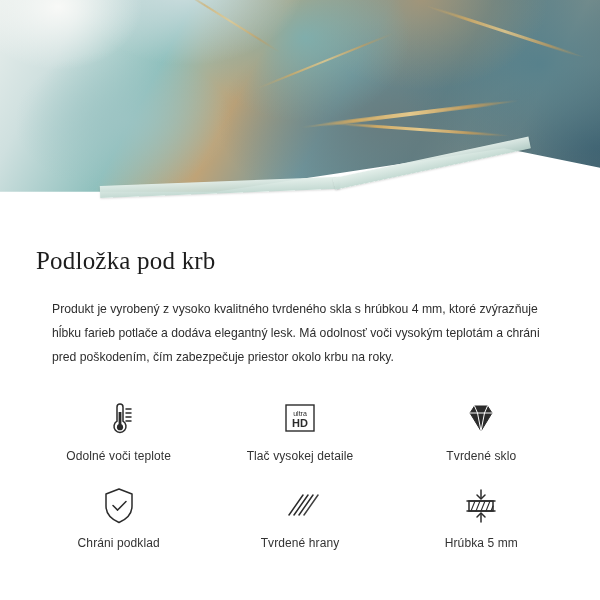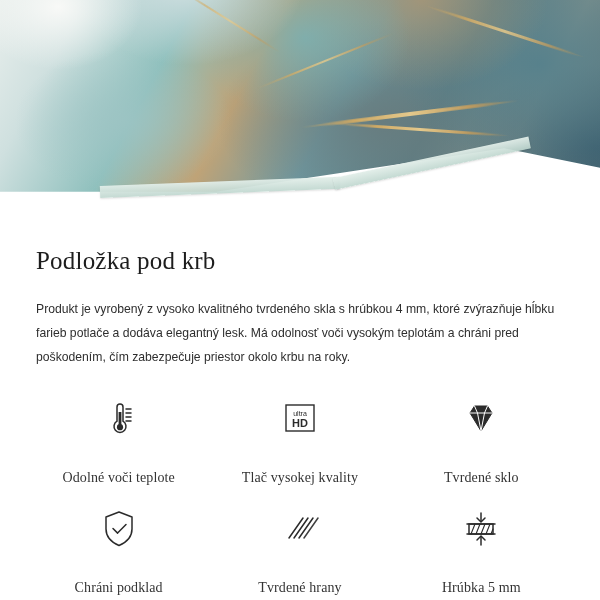--- a/index.html
+++ b/index.html
@@ -105,52 +105,51 @@
     margin: 0 0 18px 0;
     letter-spacing: .2px;
   }
   .headline .l2 { display: block; }
 
   .body-copy {
     font-family: "Liberation Sans", sans-serif;
     font-size: 12.2px;
     line-height: 2.0;
     color: #2e2e2e;
-    margin: 0;
+    margin: 16px;
     max-width: 532px;
   }
 
   
   .features {
     margin-top: 26px;
     padding: 0 28px;
     display: grid;
     grid-template-columns: repeat(3, 1fr);
     row-gap: 20px;
   }
   .feature {
     display: flex;
     flex-direction: column;
     align-items: center;
-    gap: 28px;
+    gap: 7px;
   }
   .feature-icon {
     width: 46px;
     height: 46px;
     display: flex;
     align-items: center;
     justify-content: center;
     color: #2b2b2b;
   }
   .feature-label {
-    font-size: 14px;
+    font-size: 12px;
     color: #333333;
     text-align: left;
     letter-spacing: .1px;
-    font-family: Liberation Serif, serif;
   }
 </style>
 </head>
 <body>
 
 <div class="page">
 
   <div class="hero">
     <div class="hero-art"></div>
     <div class="vein v1"></div>
@@ -189,21 +188,21 @@
     </div>
 
     <div class="feature">
       <div class="feature-icon">
         <svg width="42" height="40" viewBox="0 0 42 40">
           <rect x="7" y="6" width="28" height="26" fill="none" stroke="#2b2b2b" stroke-width="1.4"></rect>
           <text x="21" y="17" text-anchor="middle" font-family="Liberation Sans, sans-serif" font-size="7" fill="#2b2b2b">ultra</text>
           <text x="21" y="28" text-anchor="middle" font-family="Liberation Sans, sans-serif" font-size="11" font-weight="bold" fill="#2b2b2b">HD</text>
         </svg>
       </div>
-      <div class="feature-label">Tlač vysokej kvality</div>
+      <div class="feature-label">Tlač vysokej detaile</div>
     </div>
 
     <div class="feature">
       <div class="feature-icon">
         <svg width="42" height="38" viewBox="0 0 42 38">
           <g fill="#2b2b2b" stroke="#2b2b2b" stroke-width="1" stroke-linejoin="round">
             <path d="M10 13 L14.5 6 h13 L32 13 L21 31 Z"></path>
           </g>
           <g stroke="#ffffff" stroke-width="1" fill="none">
             <path d="M10 13 h22"></path>

